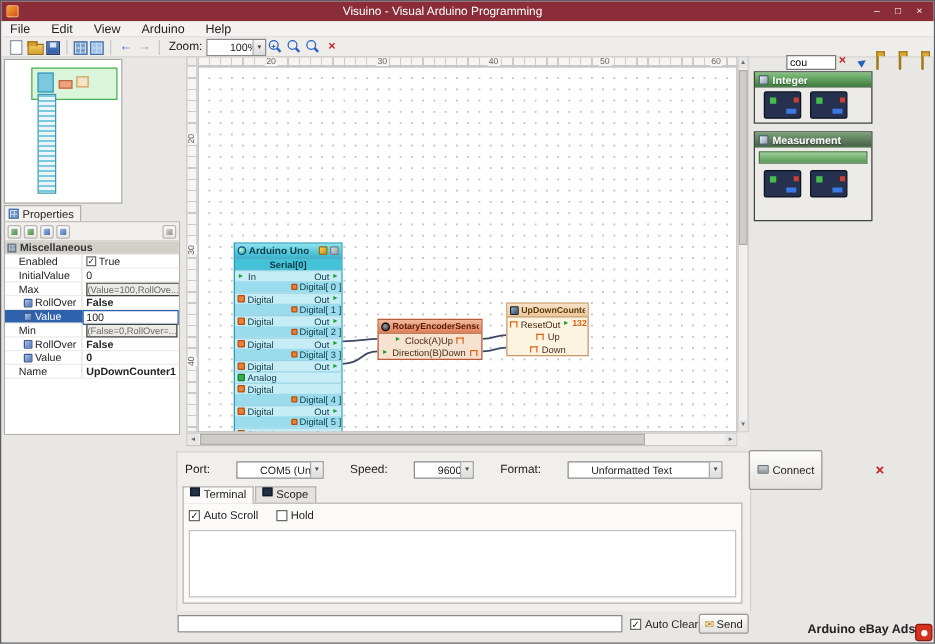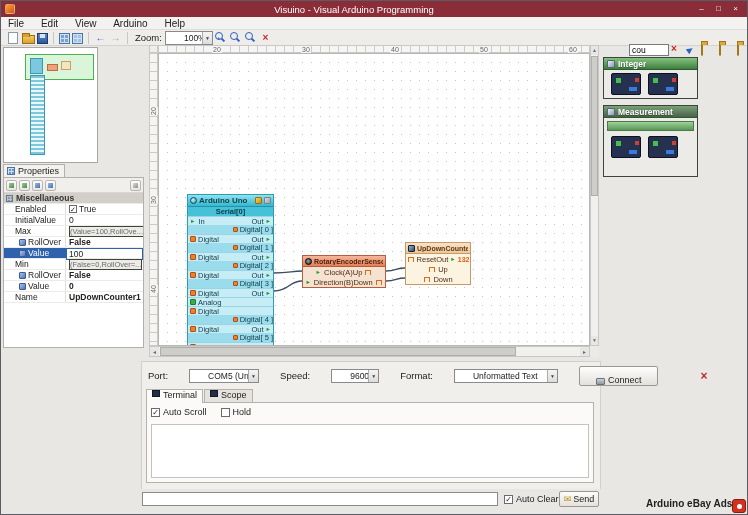--- a/index.html
+++ b/index.html
@@ -24,21 +24,21 @@
 .isave::after{content:"";position:absolute;left:2px;top:0;width:5px;height:4px;background:#d8e2f0}
 .igrid,.igrid2{width:11px;height:11px;margin-top:1px;border:1px solid #4a74a8;background:linear-gradient(#cfe0f4 1px,transparent 1px),linear-gradient(90deg,#cfe0f4 1px,transparent 1px),#7aa0cc;background-size:4px 4px}
 .igrid2{background:linear-gradient(#cfe0f4 1px,transparent 1px),linear-gradient(90deg,#cfe0f4 1px,transparent 1px),#a4c2e2;background-size:4px 4px}
 .iundo{color:#2a62c0;font-weight:bold}
 .iredo{color:#9aa4ac;font-weight:bold}
 .tsep{width:1px;height:12px;background:#cac8c4;margin:0 4px;flex:none}
 .tlabel{font-size:9.5px;margin:0 3px}
 .dd{height:14px;background:#fff;border:1px solid #8a8a8a;display:inline-flex;align-items:center;flex:none}
 .ddv{flex:1;padding:0 18px;font-size:8.5px;white-space:nowrap;overflow:hidden}
 .dda{width:10px;height:100%;background:linear-gradient(#f4f4f4,#dcdcdc);border-left:1px solid #aaa;font-size:5px;line-height:12px;text-align:center;color:#444}
-.w48{width:48px}.w70{width:70px}.w104{width:104px}
+.w48{width:48px}.w70{width:70px}.w104{width:124px}
 .imag::before{content:"";position:absolute;left:1px;top:1px;width:6px;height:6px;border:1.5px solid #2a62c0;border-radius:50%}
 .imag::after{content:"";position:absolute;left:7px;top:8px;width:4px;height:2px;background:#2a62c0;transform:rotate(45deg)}
 .magp i{position:absolute;left:3px;top:1px;font-size:6px;font-style:normal;color:#2a62c0;font-weight:bold}
 .redx2,.redx,.rclear{color:#c62828;font-weight:bold}
 
 .minimap{position:absolute;left:2px;top:46px;width:95px;height:116px;background:#fff;border:1px solid #a8a6a2}
 .mm-view{position:absolute;left:21px;top:6px;width:69px;height:26px;background:rgba(150,225,150,.35);border:1px solid #4caf50}
 .mm-ard{position:absolute;left:26px;top:10px;width:13px;height:16px;background:#7cc8dc;border:1px solid #3a9ab4}
 .mm-enc{position:absolute;left:43px;top:16px;width:11px;height:7px;background:#eda27e;border:1px solid #c06a42}
 .mm-cnt{position:absolute;left:57px;top:13px;width:10px;height:9px;background:#f4e4c2;border:1px solid #cca064}
@@ -139,21 +139,21 @@
 .thumbrow{display:flex;gap:7px;padding-left:4px}
 .thumb{position:relative;width:30px;height:22px;background:#263150;border:1px solid #0c1220;border-radius:2px;flex:none}
 .td{position:absolute}
 .td.g{left:4px;top:4px;width:5px;height:5px;background:#44c04a}
 .td.b{left:17px;top:13px;width:8px;height:4px;background:#3a7ae0}
 .td.r{left:23px;top:4px;width:4px;height:4px;background:#d04030}
 
 .bpanel{position:absolute;left:140px;top:360px;width:460px;height:128px;background:#f1efec;border:1px solid #d2d0cc;border-bottom:none}
 .portrow{display:flex;align-items:center;gap:21px;padding:5px 6px 0 6px;height:22px}
 .plabel2{font-size:9.5px;flex:none}
-.connbtn{height:20px;display:inline-flex;align-items:flex-end;gap:3px;padding:0 16px;background:linear-gradient(#fdfdfc,#e4e1dd);border:1px solid #9a9894;border-radius:2px;font-size:9px;flex:none}
+.connbtn{height:32px;display:inline-flex;align-items:center;gap:3px;padding:0 6px;background:linear-gradient(#fdfdfc,#e4e1dd);border:1px solid #9a9894;border-radius:2px;font-size:9px;flex:none}
 .plugico{width:9px;height:7px;background:linear-gradient(#cfd4d8,#8f979e);border:1px solid #6a7178;border-radius:1px}
 .flexsp{flex:1}
 .redx{font-size:12px;margin-right:2px}
 .btabs{position:absolute;left:4px;top:27px;display:flex;gap:1px;height:14px}
 .tab{display:inline-flex;gap:3px;padding:0 5px;font-size:9px;background:#e6e3df;border:1px solid #b4b2ae;border-bottom:none;height:14px}
 .tab.active{background:#fbfaf9;position:relative;z-index:2}
 .tabico{width:8px;height:7px;background:#223046;border:1px solid #101824;flex:none}
 .page{position:absolute;left:4px;right:6px;top:40px;bottom:6px;background:#fbfaf9;border:1px solid #b4b2ae}
 .cbrow{display:flex;gap:14px;padding:4px 4px}
 .cbwrap{display:inline-flex;align-items:center;gap:3px;font-size:9px}

